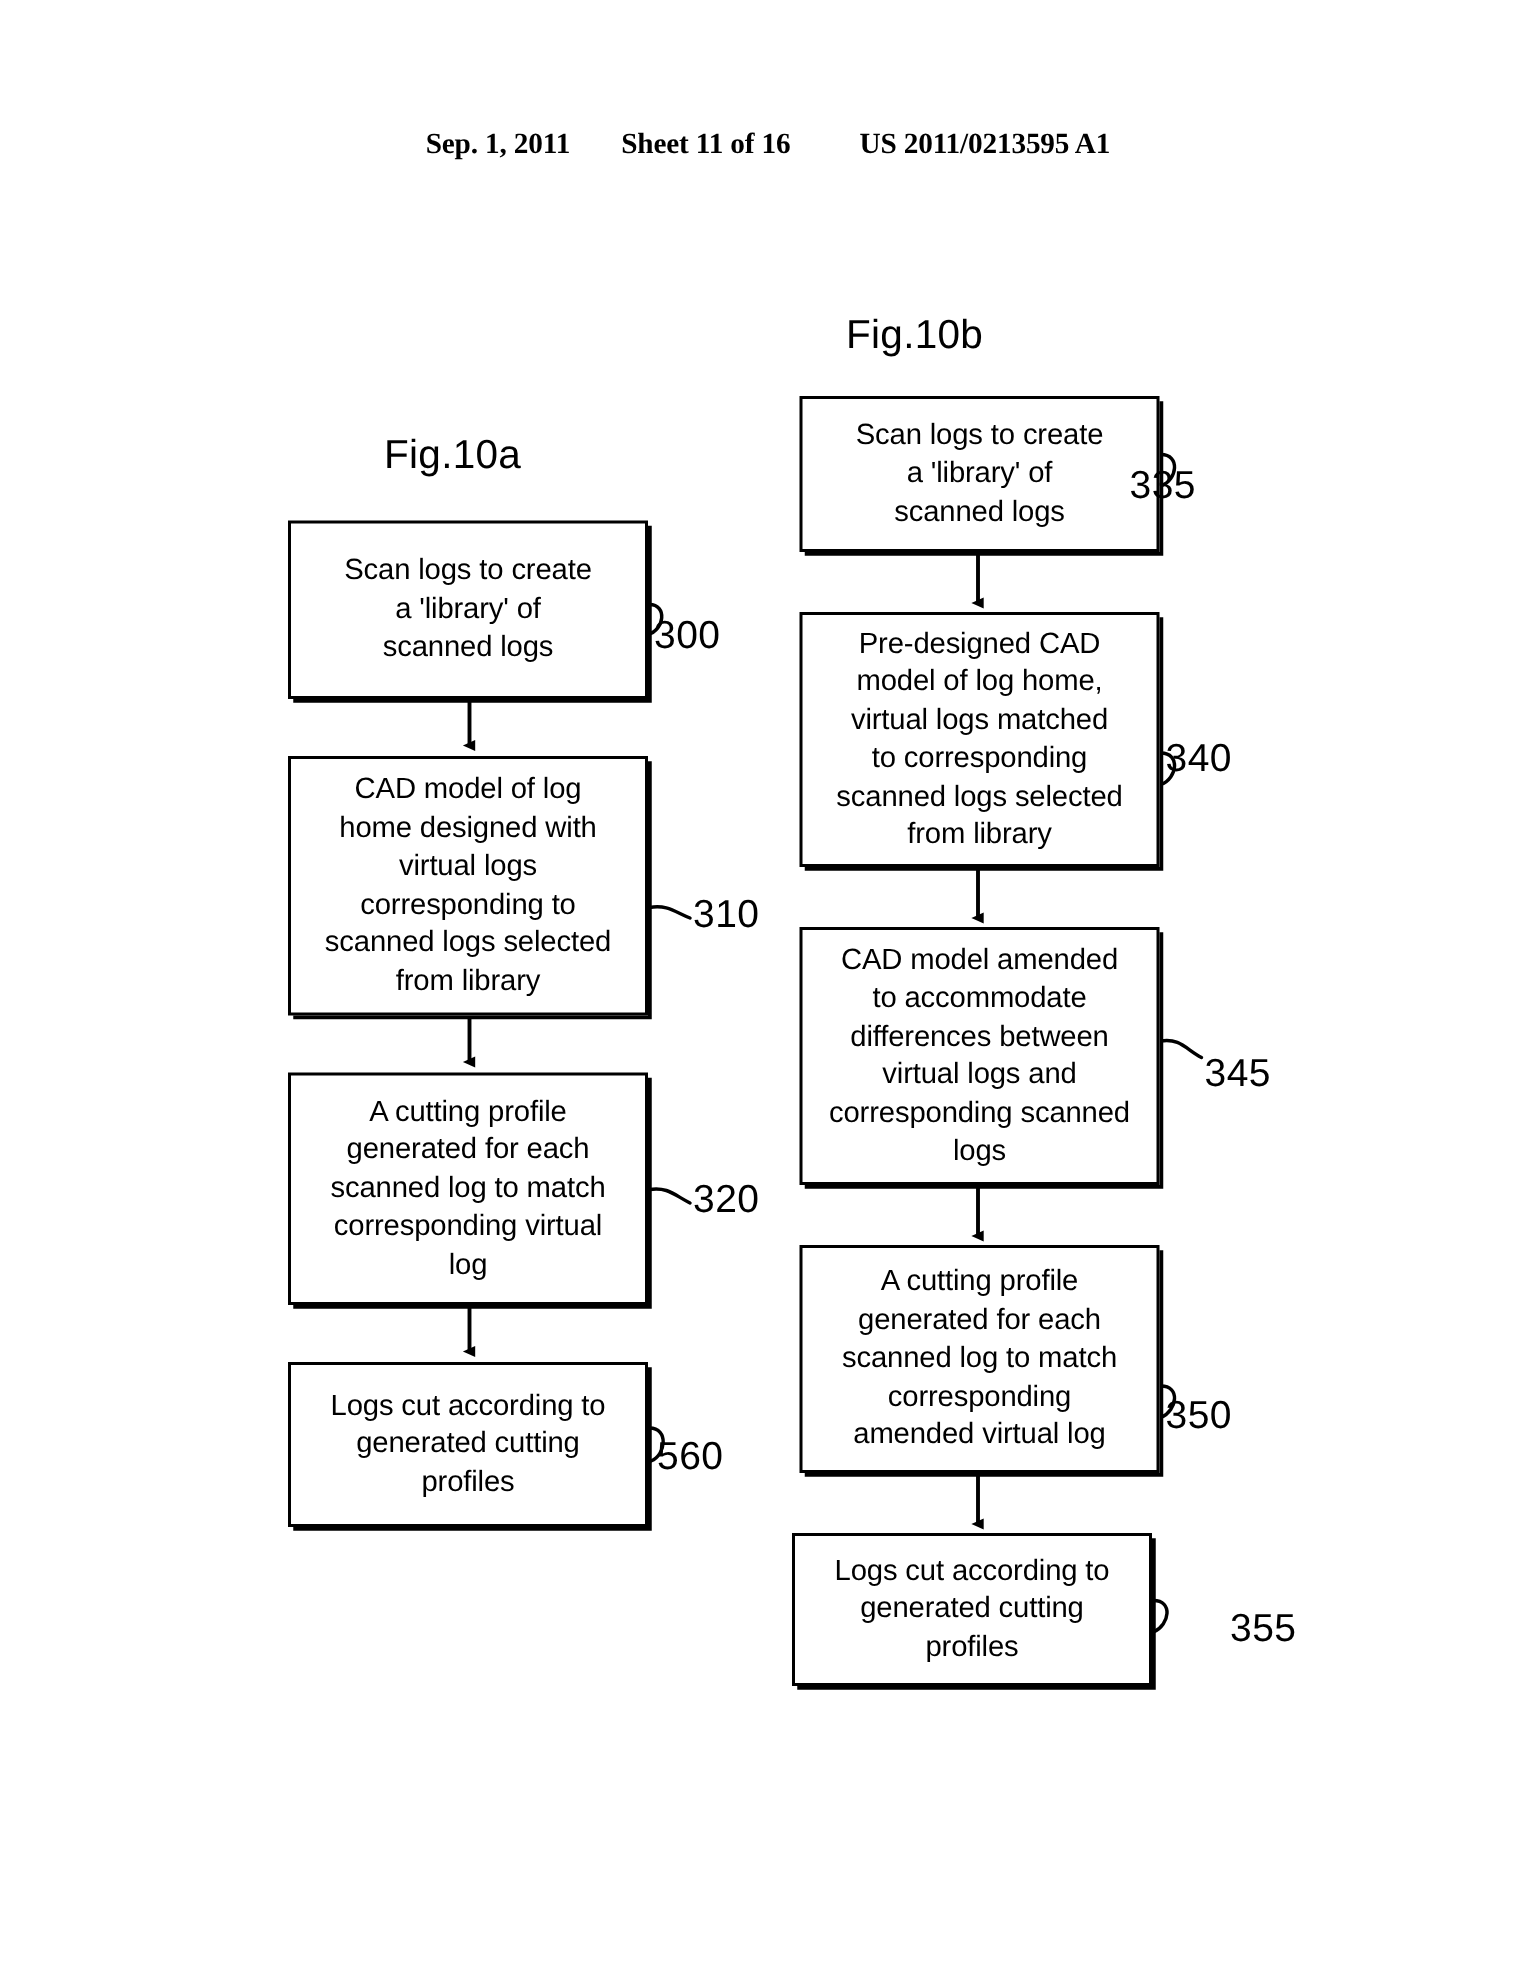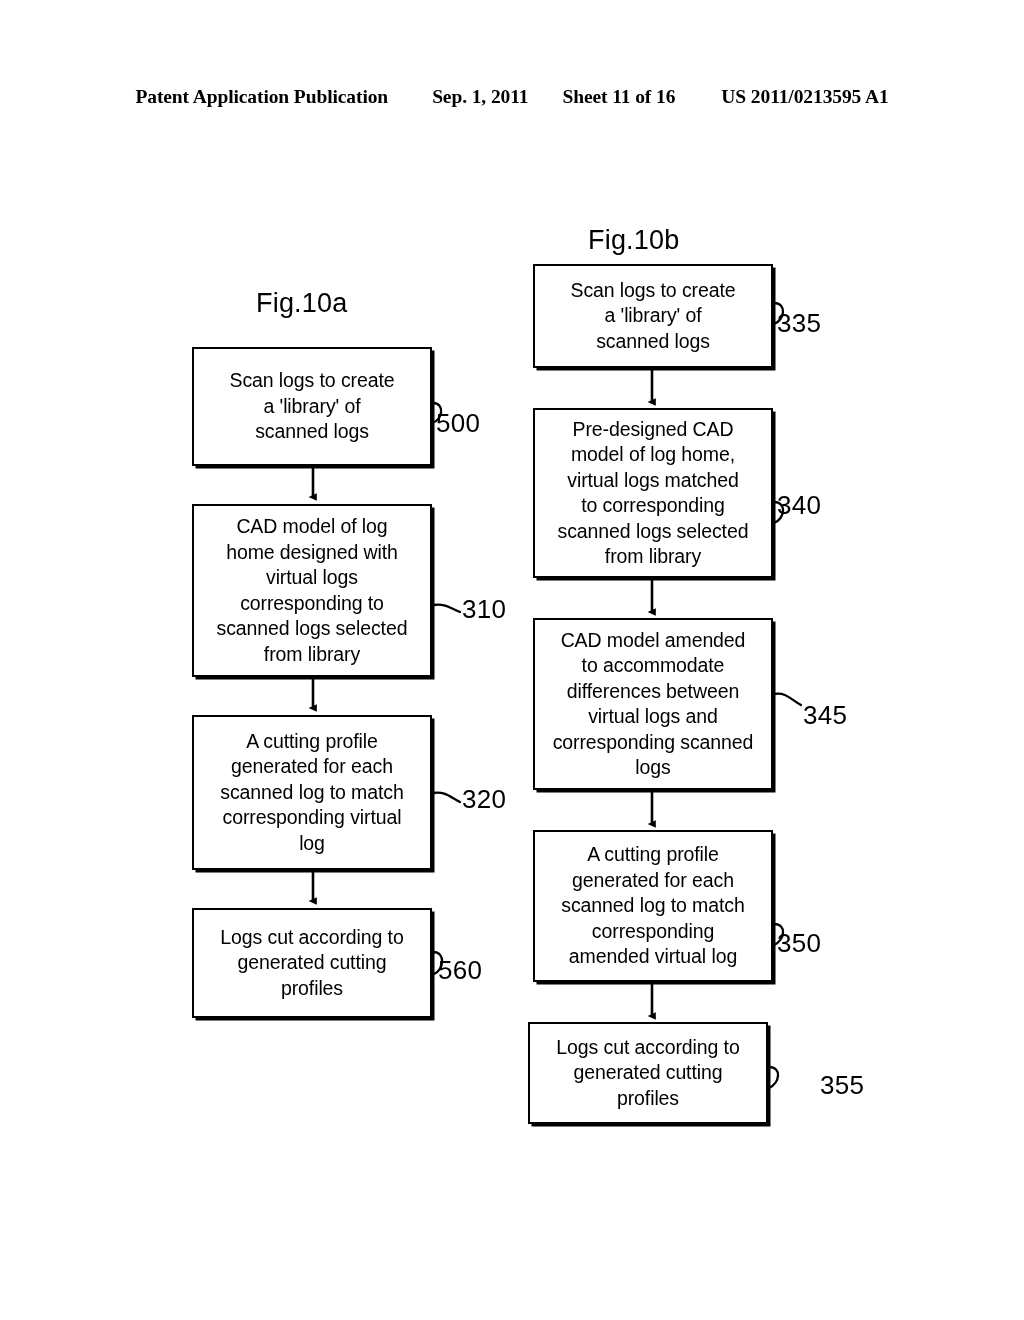--- a/index.html
+++ b/index.html
@@ -37,21 +37,21 @@
   .patent-header .hdr-number { }
 
   
   .fig-title {
     position: absolute;
     font-size: 27px;
     letter-spacing: 0.2px;
     white-space: nowrap;
   }
   #fig-title-a { left: 256px; top: 288px; }
-  #fig-title-b { left: 588px; top: 208px; margin-top: 17px; }
+  #fig-title-b { left: 564px; top: 208px; }
 
   
   .flow-box {
     position: absolute;
     box-sizing: border-box;
     background: #ffffff;
     border: 2.5px solid #000000;
     box-shadow: 3px 3px 0 -0.5px #000000;
     display: flex;
     align-items: center;
@@ -81,21 +81,20 @@
     top: 0;
     width: 1024px;
     height: 1320px;
     pointer-events: none;
   }
 </style>
 </head>
 <body>
 
 <div class="patent-header">
-  <span class="hdr-pub">Patent Application Publication</span>
   <span class="hdr-date">Sep. 1, 2011</span>
   <span class="hdr-sheet">Sheet 11 of 16</span>
   <span class="hdr-number">US 2011/0213595 A1</span>
 </div>
 
 <div class="fig-title" id="fig-title-a">Fig.10a</div>
 <div class="fig-title" id="fig-title-b">Fig.10b</div>
 
 <svg class="svg-layer" viewBox="0 0 1024 1320" xmlns="http://www.w3.org/2000/svg">
   <defs>
@@ -131,21 +130,21 @@
     <path d="M774,924 C787,924 785,940 774,945"></path>
     <path d="M769,1067 C782,1067 780,1083 769,1088"></path>
   </g>
 </svg>
 
 <div class="flow-box" style="left:192px; top:347px; width:240px; height:119px;">
   <span class="box-text">Scan logs to create
 a 'library' of
 scanned logs</span>
 </div>
-<div class="ref-num" style="left:436px; top:408px;">500</div>
+<div class="ref-num" style="left:436px; top:408px;">300</div>
 
 <div class="flow-box" style="left:192px; top:504px; width:240px; height:173px;">
   <span class="box-text">CAD model of log
 home designed with
 virtual logs
 corresponding to
 scanned logs selected
 from library</span>
 </div>
 <div class="ref-num" style="left:462px; top:594px;">310</div>
@@ -164,21 +163,21 @@
 generated cutting
 profiles</span>
 </div>
 <div class="ref-num" style="left:438px; top:955px;">560</div>
 
 <div class="flow-box" style="left:533px; top:264px; width:240px; height:104px;">
   <span class="box-text">Scan logs to create
 a 'library' of
 scanned logs</span>
 </div>
-<div class="ref-num" style="left:777px; top:308px;">335</div>
+<div class="ref-num" style="left:753px; top:308px;">335</div>
 
 <div class="flow-box" style="left:533px; top:408px; width:240px; height:170px;">
   <span class="box-text">Pre-designed CAD
 model of log home,
 virtual logs matched
 to corresponding
 scanned logs selected
 from library</span>
 </div>
 <div class="ref-num" style="left:777px; top:490px;">340</div>

